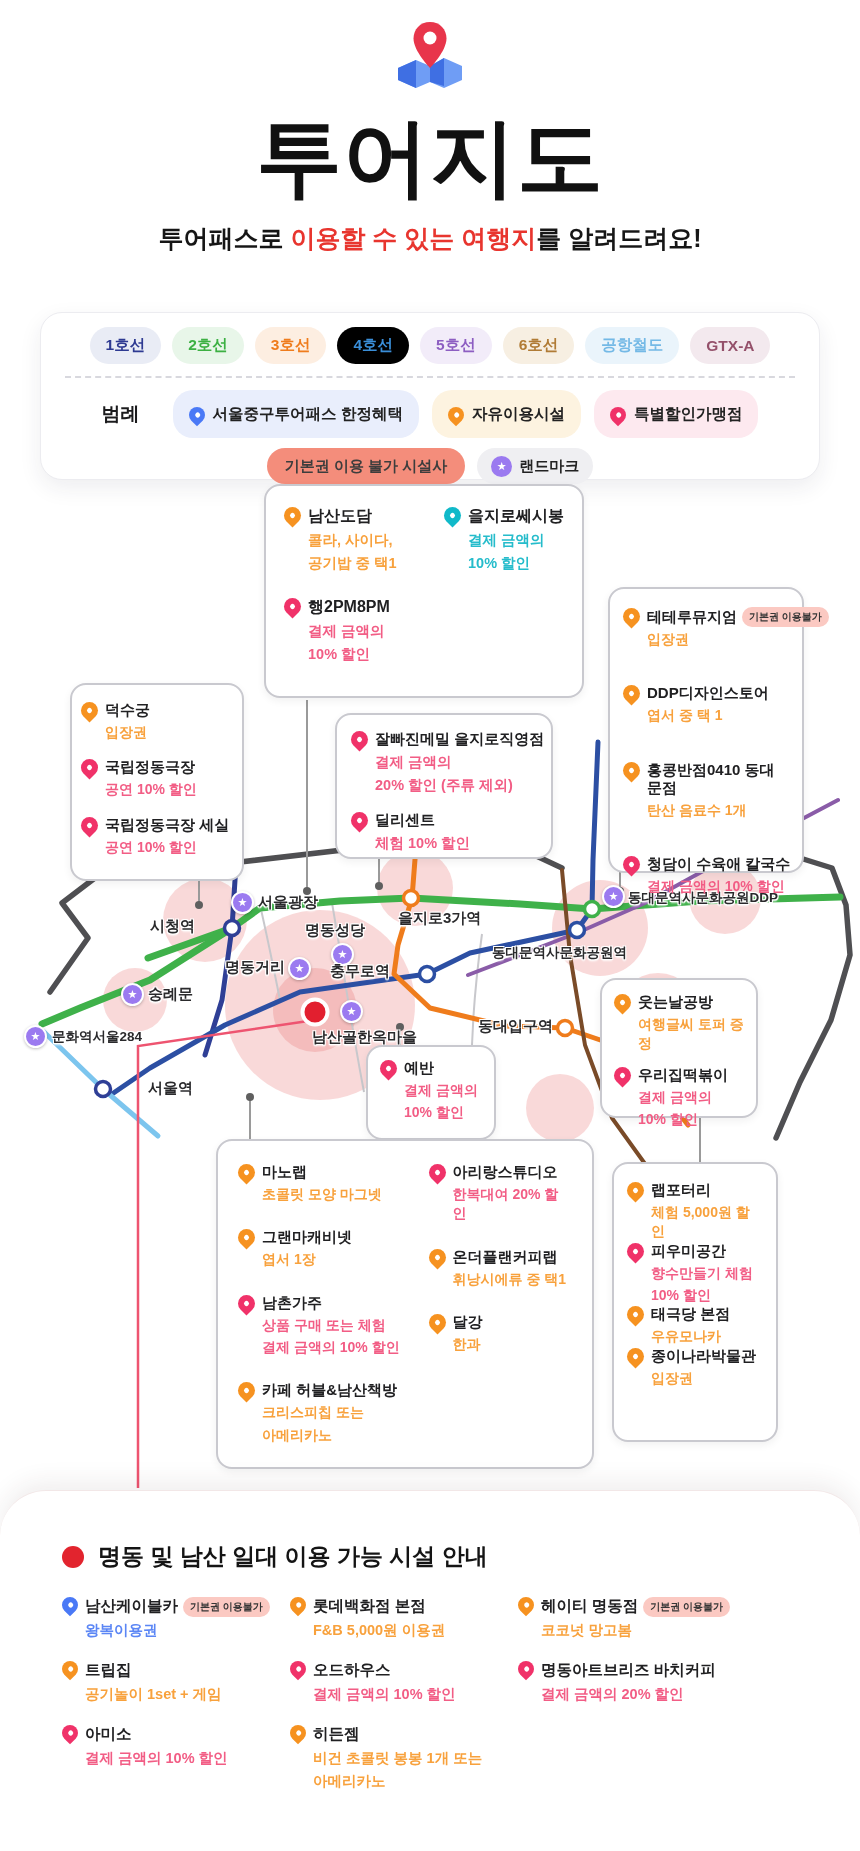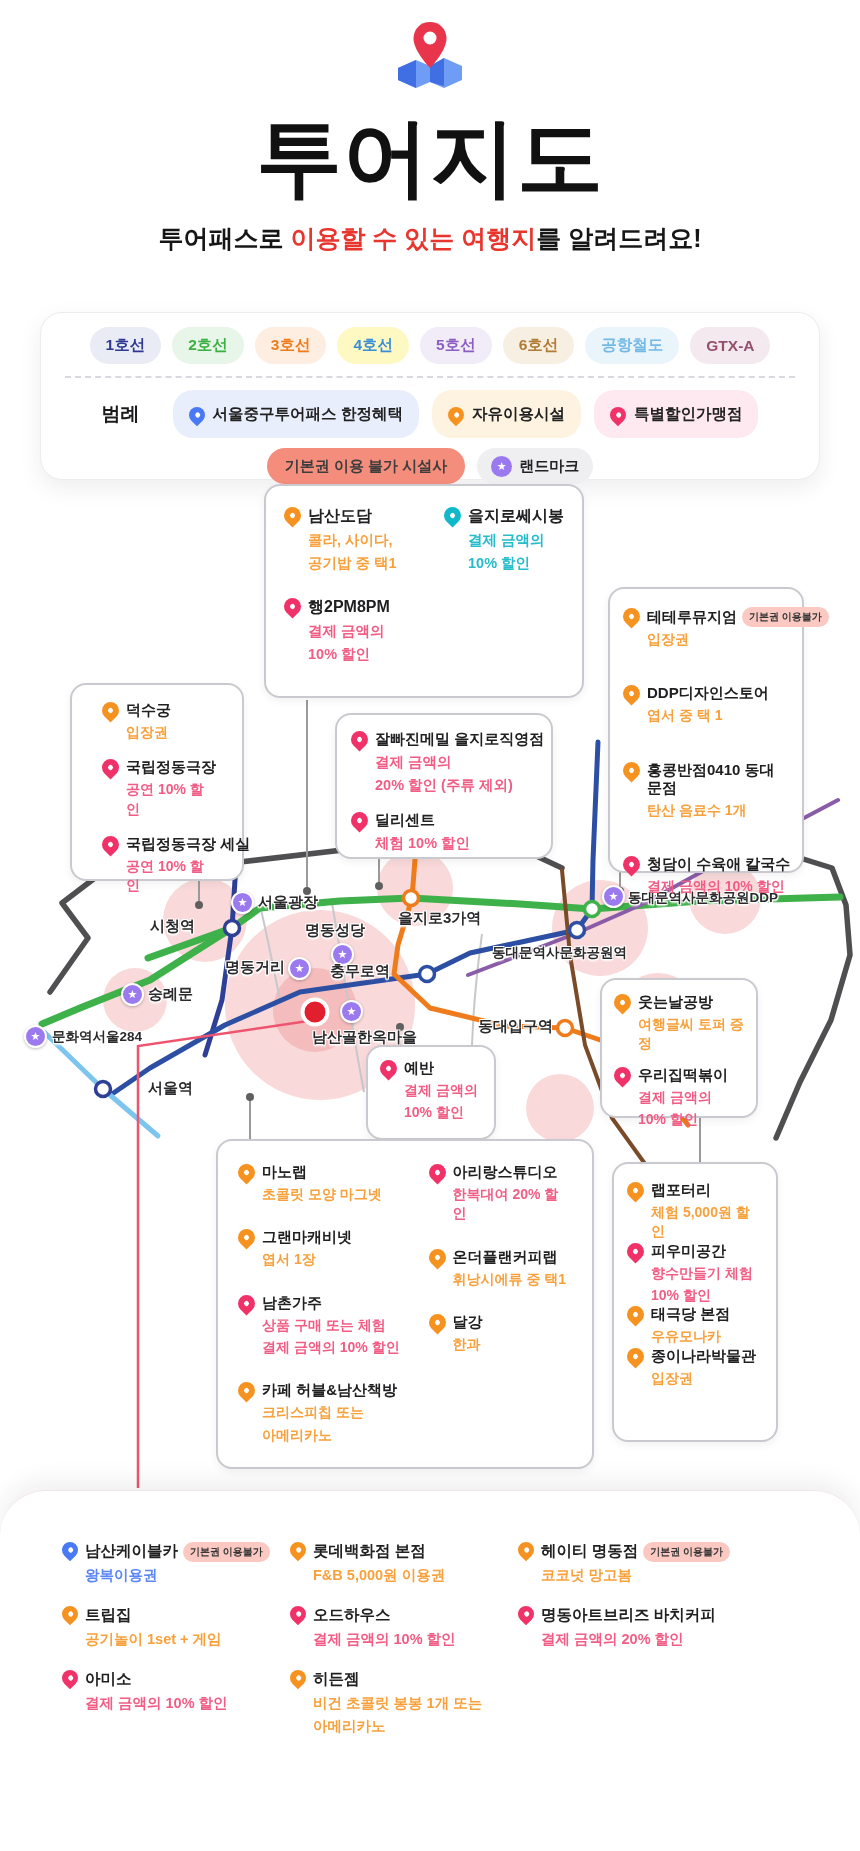--- a/index.html
+++ b/index.html
@@ -10,21 +10,21 @@
   .hdr{position:absolute;left:0;top:0;width:100%;text-align:center;z-index:2;}
   .logo{position:absolute;left:388px;top:18px;}
   .title{position:absolute;left:0;top:100px;width:100%;font-size:86px;font-weight:900;letter-spacing:1px;color:#111;}
   .subtitle{position:absolute;left:0;top:222px;width:100%;font-size:25px;font-weight:700;color:#161616;}
   .subtitle .red{color:#e8352e;}
   
   .card{position:absolute;left:40px;top:312px;width:780px;height:168px;background:#fff;border:1px solid #ececf0;border-radius:22px;box-shadow:0 8px 22px rgba(40,40,60,.08);z-index:3;box-sizing:border-box;padding:14px 18px 12px;}
   .lrow{display:flex;justify-content:center;gap:11px;}
   .lp{height:37px;border-radius:19px;display:flex;align-items:center;padding:0 16px;font-size:15.5px;font-weight:700;}
   .lp1{background:#e9ecf5;color:#2e3a92}.lp2{background:#e8f6e9;color:#3cb043}
-  .lp3{background:#fdeee1;color:#ef7c1c}.lp4{background:#fef9c3;color:#3a8ed8}
+  .lp3{background:#fdeee1;color:#ef7c1c}.lp4{background:#000000;color:#3a8ed8}
   .lp5{background:#f2ecf9;color:#8d5ec2}.lp6{background:#f7efe2;color:#b07b35}
   .lp7{background:#eaf4fb;color:#74b9e6}.lp8{background:#f3e9ee;color:#94506a}
   .dash{border:none;border-top:2px dashed #d8d8de;margin:12px 6px;}
   .krow{display:flex;justify-content:center;align-items:center;gap:13px;}
   .kname{font-size:19px;font-weight:800;color:#1b1b1d;margin-right:20px;}
   .cp{display:flex;align-items:center;gap:8px;height:48px;border-radius:20px;padding:0 16px;font-size:15.5px;font-weight:700;color:#222;}
   .cp1{background:#e9eefc}.cp2{background:#fdf3e0}.cp3{background:#fde9ef}
   .krow2{display:flex;justify-content:center;align-items:center;gap:12px;margin-top:10px;}
   .np{background:#f48d7b;color:#3d3d3d;height:36px;border-radius:18px;display:flex;align-items:center;padding:0 18px;font-size:15px;font-weight:700;}
   .lm{background:#efeff2;color:#222;height:36px;border-radius:18px;display:flex;align-items:center;gap:7px;padding:0 14px;font-size:15px;font-weight:700;}
@@ -256,21 +256,21 @@
       <span class="pin pink"></span>
       <div class="poi-tx">
           <div class="poi-head">
             <span class="poi-name s">딜리센트</span>
           </div>
         <div class="bl t-pink">체험 10% 할인</div>
         </div>
     </div>
   </div>
 
-  <div class="co" style="left:70px;top:683px;width:174px;height:198px;padding:16px 30px;gap:16px">
+  <div class="co" style="left:70px;top:683px;width:174px;height:198px;padding:16px 9px;gap:16px">
     <div class="poi">
       <span class="pin orange"></span>
       <div class="poi-tx">
           <div class="poi-head">
             <span class="poi-name s">덕수궁</span>
           </div>
         <div class="bl s t-orange">입장권</div>
         </div>
     </div>
     <div class="poi">
@@ -476,20 +476,24 @@
       <div class="poi-tx">
           <div class="poi-head">
             <span class="poi-name s">종이나라박물관</span>
           </div>
         <div class="bl s t-orange">입장권</div>
         </div>
     </div>
   </div>
 
   <div class="sheet">
+    <div class="sh-title">
+      <span class="dot-red"></span>
+      <span class="sh-title-tx">명동 및 남산 일대 이용 가능 시설 안내</span>
+    </div>
     <div class="grid">
       <div class="poi be">
         <span class="pin sm blue"></span>
         <div class="poi-tx">
             <div class="poi-head">
               <span class="poi-name">남산케이블카</span>
               <span class="badge">기본권 이용불가</span>
             </div>
           <div class="bl t-blue">왕복이용권</div>
           </div>

